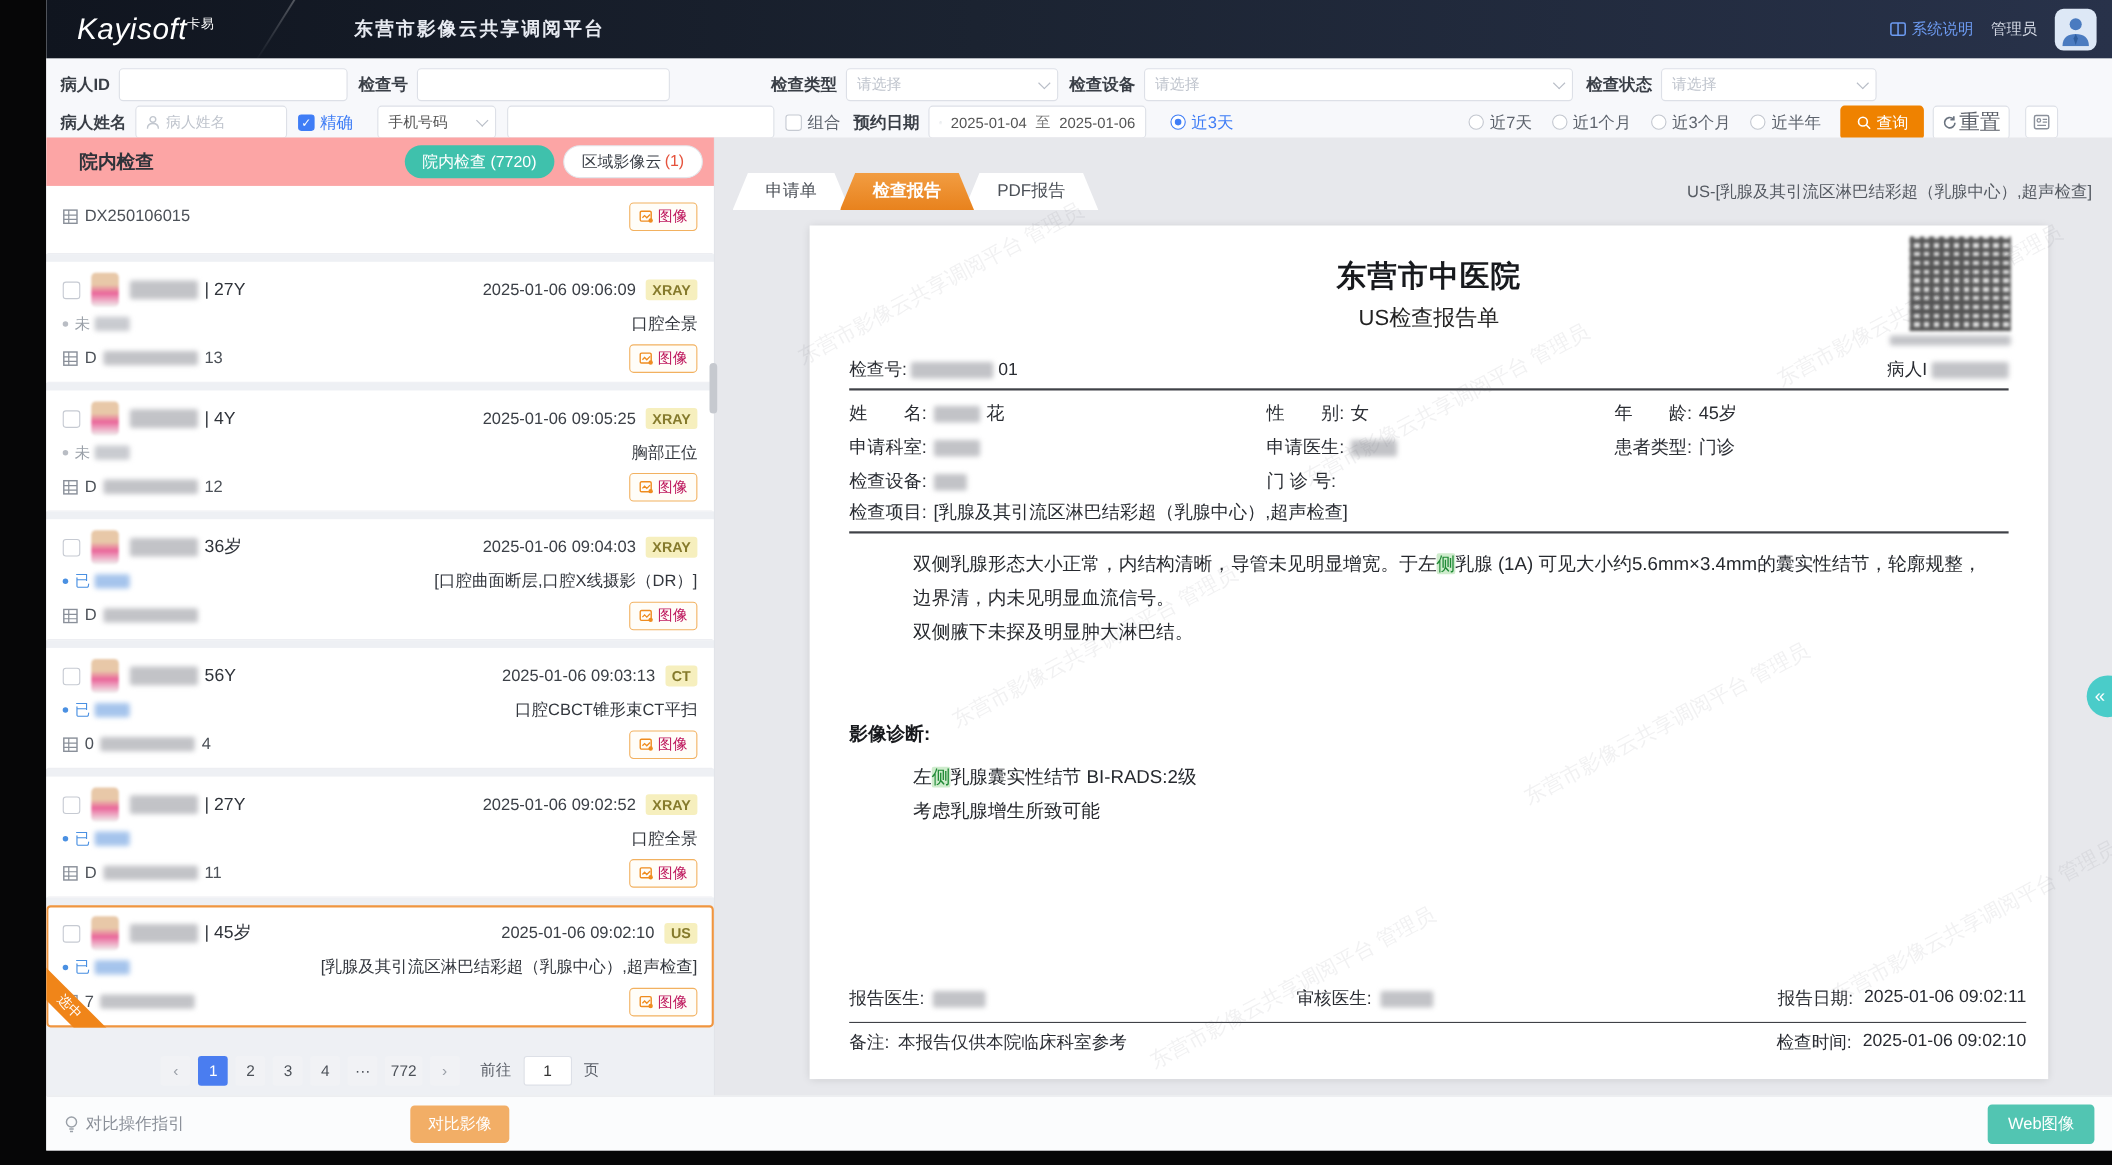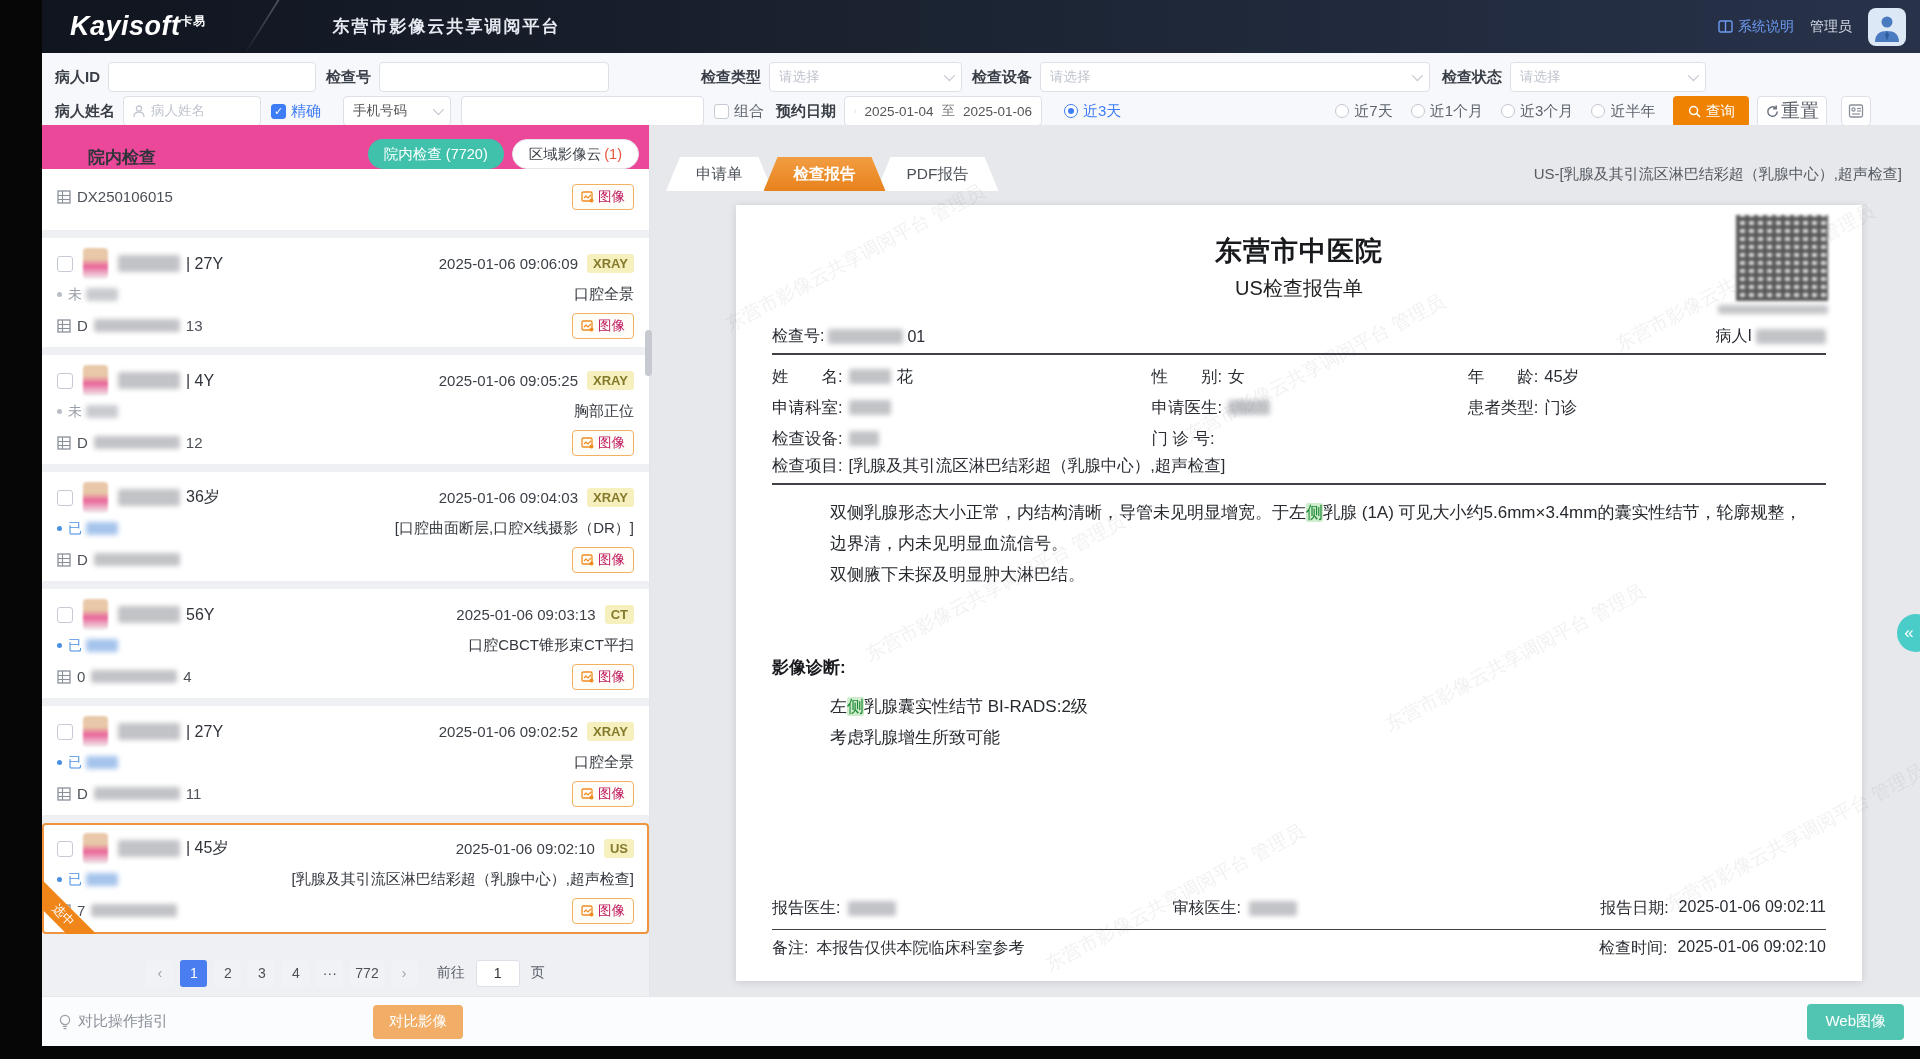--- a/index.html
+++ b/index.html
@@ -1,20 +1,20 @@
 <!DOCTYPE html>
 <html><head>
 <meta charset="utf-8">
 <style>
 *{margin:0;padding:0;box-sizing:border-box}
 html,body{width:1920px;height:1059px;overflow:hidden;background:#060607;font-family:"Liberation Sans","DejaVu Sans",sans-serif}
 .app{position:absolute;left:42px;top:0;width:1878px;height:1046px;background:#eef0f3;overflow:hidden}
 
 .hdr{position:relative;height:53px;background:linear-gradient(90deg,#10151f 0%,#1b2331 45%,#28324a 100%);display:flex;align-items:center;color:#fff}
-.logo{font-size:27px;font-weight:bold;font-style:italic;letter-spacing:.5px;margin-left:28px;white-space:nowrap}
+.logo{font-size:27px;font-weight:normal;font-style:italic;letter-spacing:.5px;margin-left:28px;white-space:nowrap}
 .logo small{font-size:12px;font-style:normal;vertical-align:super}
 .hdr-slash{width:2px;height:53px;margin-left:55px;background:linear-gradient(115deg,rgba(255,255,255,.28),rgba(255,255,255,0));transform:skewX(-32deg)}
 .app-title{font-size:17px;font-weight:600;letter-spacing:2px;color:#e8ebf2;margin-left:70px}
 .hdr-right{margin-left:auto;display:flex;align-items:center;gap:16px;margin-right:14px}
 .sys-link{display:flex;align-items:center;gap:5px;color:#6d9bf2;font-size:14px;cursor:pointer}
 .user-name{color:#d6dbe6;font-size:14px}
 .avatar{width:38px;height:38px;border-radius:8px;background:#dde8f6;display:flex;align-items:center;justify-content:center;overflow:hidden}
 
 .fbar{background:#f7f8fb;border-bottom:1px solid #e4e6eb;padding:6px 0 6px 13px}
 .frow{display:flex;align-items:center;height:32px;margin:2px 0;font-size:15px;white-space:nowrap}
@@ -27,21 +27,21 @@
 .radio{width:14px;height:14px;border-radius:50%;border:1.6px solid #c3c7cf;background:#fff;display:inline-block;flex:0 0 auto;margin-right:5px}
 .radio.on{border-color:#3f7df6;position:relative}
 .radio.on::after{content:"";position:absolute;left:2.5px;top:2.5px;width:6px;height:6px;border-radius:50%;background:#3f7df6}
 .rlab{color:#5d636d;margin-right:18px}
 .rlab.on{color:#3f7df6}
 .btn-query{height:31px;width:76px;border:none;border-radius:4px;background:#ef8200;color:#fff;font-size:14.5px;display:inline-flex;align-items:center;justify-content:center;gap:5px;cursor:pointer}
 .btn-reset{height:31px;width:70px;border:1px solid #dde0e7;border-radius:4px;background:#fff;color:#5b6069;font-size:19px;display:inline-flex;align-items:center;justify-content:center;gap:2px;cursor:pointer}
 .btn-icon{height:30px;width:30px;border:1px solid #dde0e7;border-radius:4px;background:#fff;display:inline-flex;align-items:center;justify-content:center;cursor:pointer}
 
 .sidebar{position:absolute;left:0;top:125px;width:608px;bottom:50px;background:#eef0f4;display:flex;flex-direction:column;border-right:1px solid #e2e4e9}
-.sb-head{height:44px;display:flex;align-items:flex-end;padding:0 10px 0 46px;background:#ec4899}
+.sb-head{height:44px;display:flex;align-items:center;padding:0 10px 0 30px;background:#fca5a5}
 .sb-title{font-size:17px;font-weight:700;color:#2f333a}
 .pills{margin-left:auto;display:flex;gap:8px}
 .pill{height:30px;border-radius:15px;display:inline-flex;align-items:center;padding:0 16px;font-size:14.5px;cursor:pointer}
 .pill.active{background:#3fc1ac;color:#fff}
 .pill.plain{background:#fff;border:1px solid #e3e5ea;color:#3a3f47}
 .pill .red{color:#e5533d;margin-left:3px}
 .exam-list{flex:1;overflow:hidden;padding:0 0 0 0}
 .exam-card{position:relative;background:#fff;margin:0 0 7px 0;padding:8px 13px 6px;border:2px solid transparent;border-bottom:1px solid #edeef2}
 .exam-card.partial{height:62px;padding-top:2px}
 .exam-card.selected{border:2px solid #f0953f;border-radius:4px}
@@ -84,21 +84,21 @@
 .rp-pid{margin-left:auto;display:flex;align-items:center;gap:4px}
 .rp-hr{border:none;border-top:2px solid #3f4147;margin-top:6px}
 .rp-hr.thin{border-top-width:1.6px}
 .rp-grid{display:grid;grid-template-columns:36% 30% 34%;row-gap:4px;margin-top:8px;font-size:16.5px;line-height:27px}
 .rp-cell{display:flex;align-items:center;gap:6px;white-space:nowrap}
 .rp-item{display:flex;align-items:center;gap:6px;font-size:16.5px;margin-top:3px}
 .sec-title{font-size:17px;font-weight:800;color:#17191d;margin-top:16px}
 .rp-body{margin-top:12px;padding-left:58px;padding-right:12px;font-size:17px;line-height:31px;color:#26292e}
 .sec-title.diag{margin-top:66px}
 .hl{background:#cfeccd;color:#1f8a35;border-radius:2px}
-.rp-footer{position:absolute;left:36px;right:36px;bottom:22px;font-size:16px}
+.rp-footer{position:absolute;left:36px;right:20px;bottom:22px;font-size:16px}
 .docs-row{display:flex;align-items:center}
 .docs-row .mid{position:absolute;left:38%}
 .docs-row .right,.note-row .right{margin-left:auto;display:flex;gap:10px}
 .note-row{display:flex;align-items:center;margin-top:8px}
 .lab{white-space:nowrap}
 .mw30{width:30px}.mw42{width:42px}.mw48{width:48px}.mw70{width:70px}.mw75{width:75px}
 
 .wm{position:absolute;font-size:19px;color:rgba(100,104,115,.09);transform:rotate(-28deg);white-space:nowrap;pointer-events:none;z-index:4}
 
 .bbar{position:absolute;left:0;right:0;bottom:0;height:50px;background:#fbfcfd;border-top:1px solid #e7e8ec;display:flex;align-items:center;padding:0 16px}

